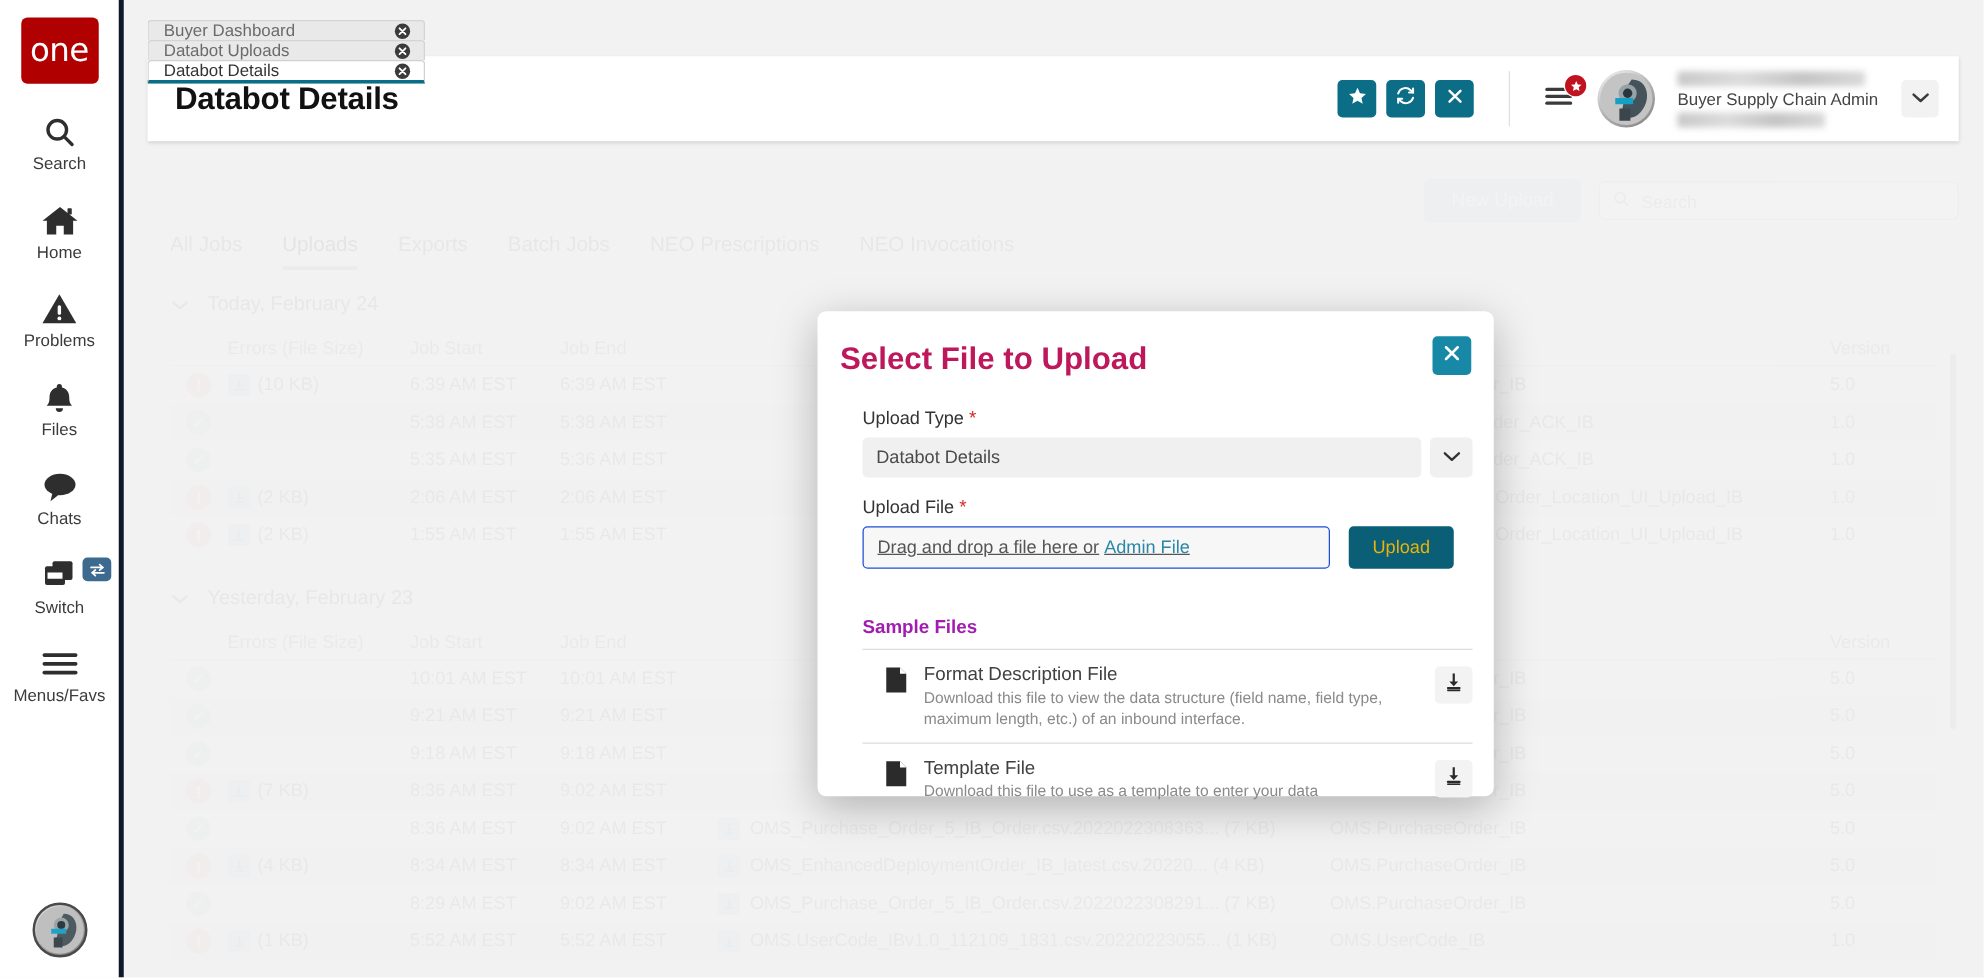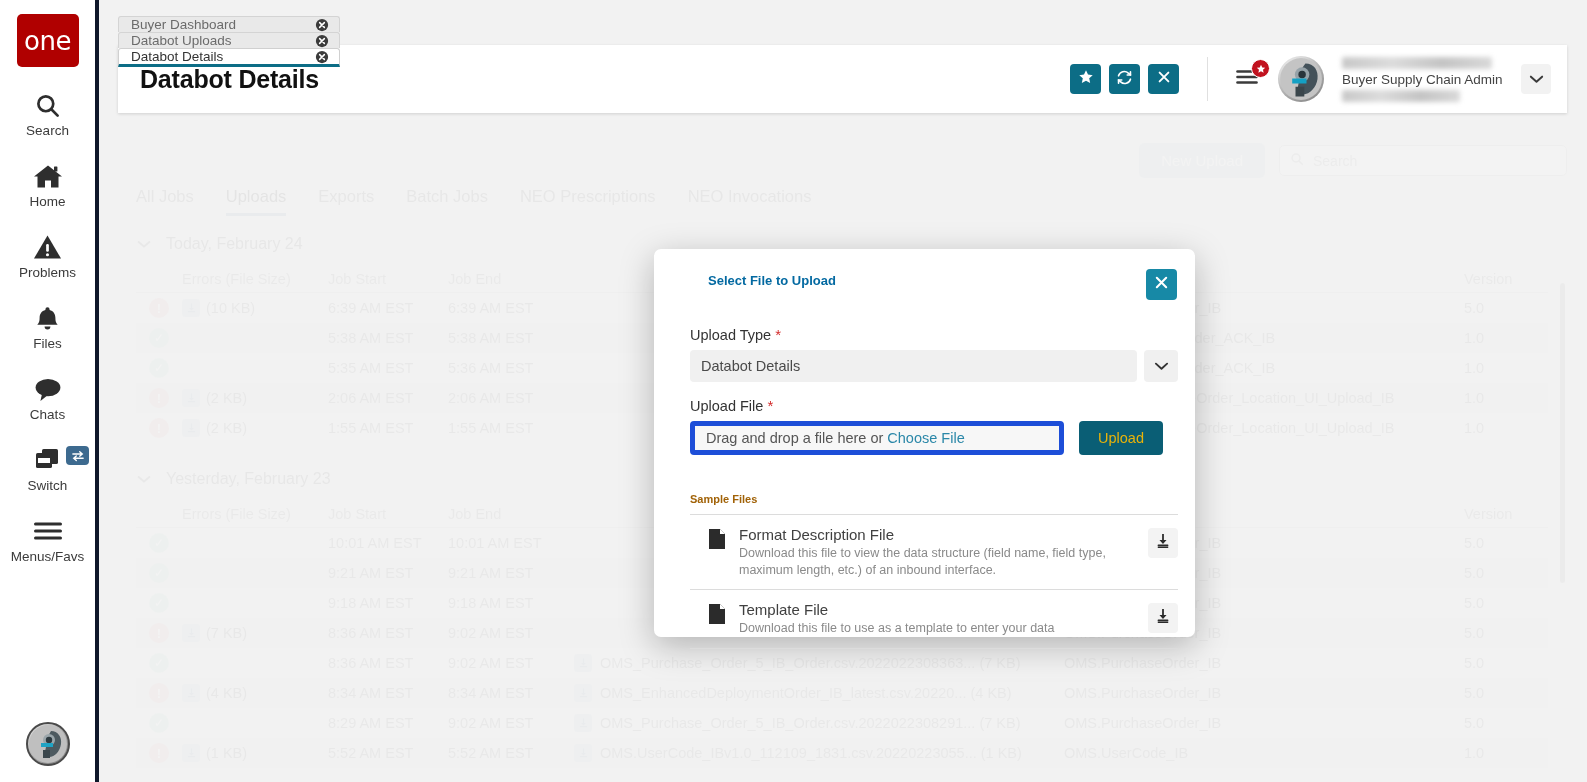--- a/index.html
+++ b/index.html
@@ -163,21 +163,21 @@
 
   
   .modal {
     position:absolute; left:555px; top:249px; width:541px; height:388px;
     background:#ffffff; border-radius: 7px;
     box-shadow: 0 9px 34px rgba(0,0,0,.26);
     z-index: 60; overflow:hidden;
   }
   .modal-title {
     position:absolute; left:573px; top:273px;
-    font-size: 13px; font-weight: bold; color:#0369a1; z-index:61;margin-left:36px;
+    font-size: 25px; font-weight: bold; color:#be185d; z-index:61;
   }
   .modal-close {
     position:absolute; left:1047px; top:269px; width:31px; height:31px;
     background:#1789a6; border-radius:4px; z-index:61;
     display:flex; align-items:center; justify-content:center; cursor:pointer;
   }
   .modal-body { position:absolute; left:591px; top:326px; width:488px; z-index:61; }
   .fld-label { font-size:14.5px; color:#333; margin-bottom: 7px; }
   .req { color:#d32b2b; font-size:15px; }
   .select-row { display:flex; gap:7px; margin-bottom: 15px; }
@@ -185,31 +185,31 @@
     flex:1; height:32px; background:#f0f0f0; border-radius:4px;
     display:flex; align-items:center; padding-left:11px;
     font-size:14.5px; color:#4a4a4a; cursor:pointer;
   }
   .select-caret {
     width: 34px; height:32px; background:#f0f0f0; border-radius:4px;
     display:flex; align-items:center; justify-content:center; cursor:pointer;
   }
   .file-row { display:flex; gap:15px; align-items:center; }
   .drop-zone {
-    width: 374px; height:34px; background:#f7f7f7; border:5px solid #1d4ed8;
+    width: 374px; height:34px; background:#f7f7f7; border:1px solid #1d4ed8;
     border-radius:4px; display:flex; align-items:center; padding-left:11px;
-    font-size:14.5px; color:#555; cursor:pointer;
+    font-size:14.5px; color:#555; cursor:pointer;text-decoration:underline;
   }
   .choose-link { color:#2a87a8; margin-left:4px; }
   .upload-btn {
     width: 84px; height:34px; background:#0a5e75; color:#eab308;
     border-radius:4px; display:flex; align-items:center; justify-content:center;
     font-size:14.5px; cursor:pointer;
   }
-  .sample-title { font-size:11px; color:#a16207; margin-top:38px; margin-bottom:9px; font-weight:600;}
+  .sample-title { font-size:15px; color:#a21caf; margin-top:38px; margin-bottom:9px; font-weight:600;}
   .sample-list { border-top:1px solid #dcdcdc; width: 488px; }
   .sample-item { display:flex; align-items:flex-start; padding: 11px 0 11px 18px; border-bottom:1px solid #dcdcdc; }
   .file-glyph { margin-right: 13px; margin-top: 2px; flex-shrink:0; }
   .sample-text { flex:1; }
   .sample-name { font-size:15px; color:#404040; margin-bottom: 2px; }
   .sample-desc { font-size:12.5px; color:#8a8a8a; line-height:1.32; }
   .dl-btn {
     width: 30px; height:30px; background:#f3f3f3; border-radius:4px;
     display:flex; align-items:center; justify-content:center; cursor:pointer;
     margin-left: 8px; margin-top: 2px; flex-shrink:0;
@@ -742,21 +742,21 @@
         </div>
       </div>
 
       <div class="fld-label">
         <span>Upload File</span>
         <span class="req">*</span>
       </div>
       <div class="file-row">
         <div class="drop-zone">
           <span>Drag and drop a file here or</span>
-          <span class="choose-link">Choose File</span>
+          <span class="choose-link">Admin File</span>
         </div>
         <div class="upload-btn">Upload</div>
       </div>
 
       <div class="sample-title">Sample Files</div>
 
       <div class="sample-list">
         <div class="sample-item">
           <span class="file-glyph">
             <svg width="18" height="22" viewBox="0 0 18 22">

